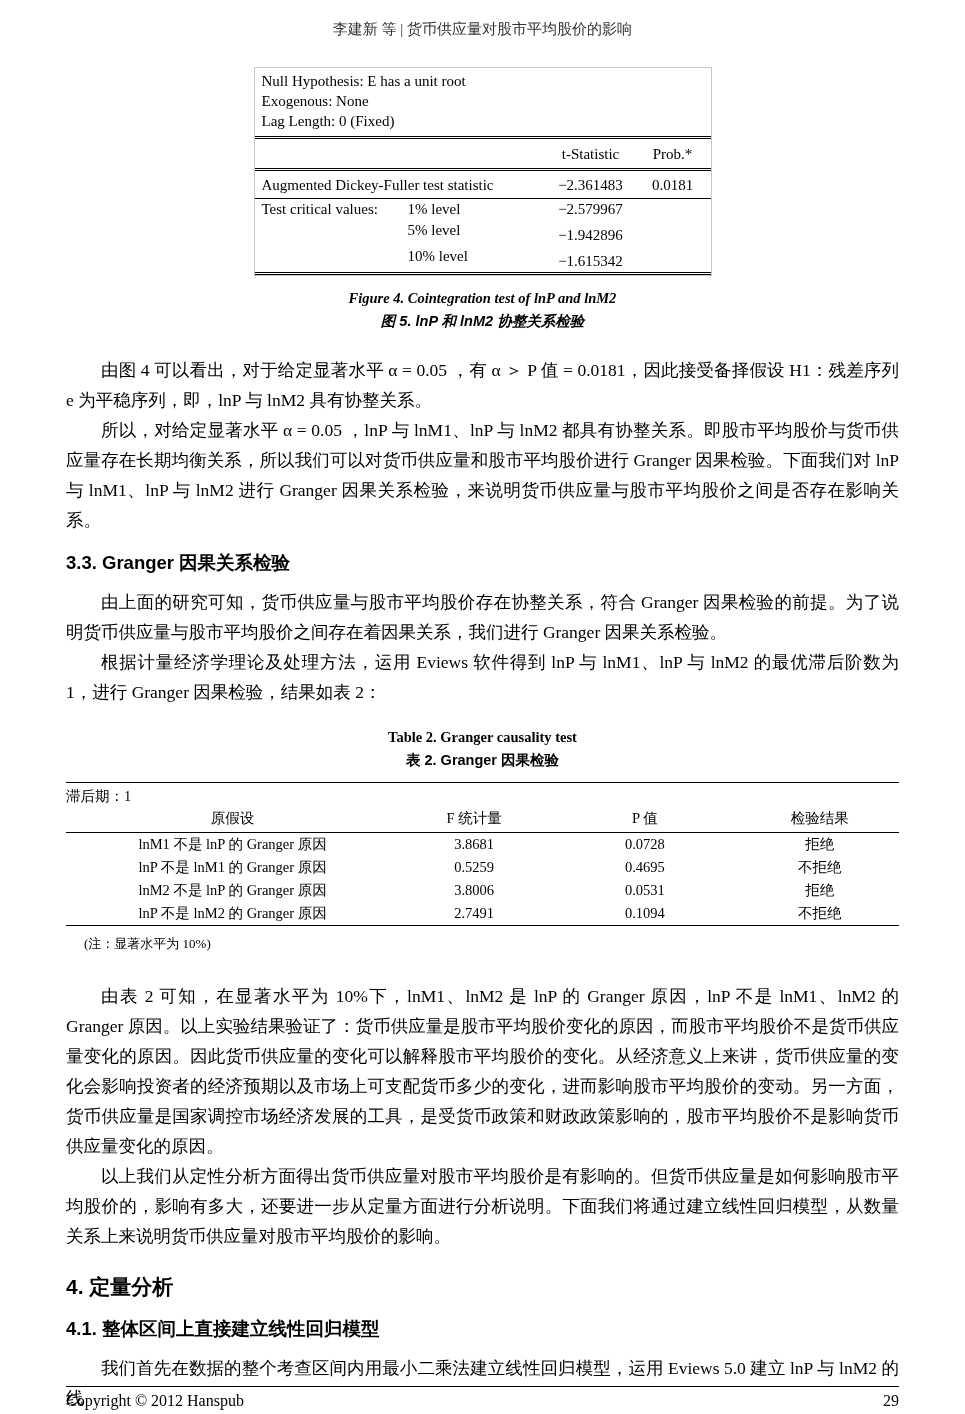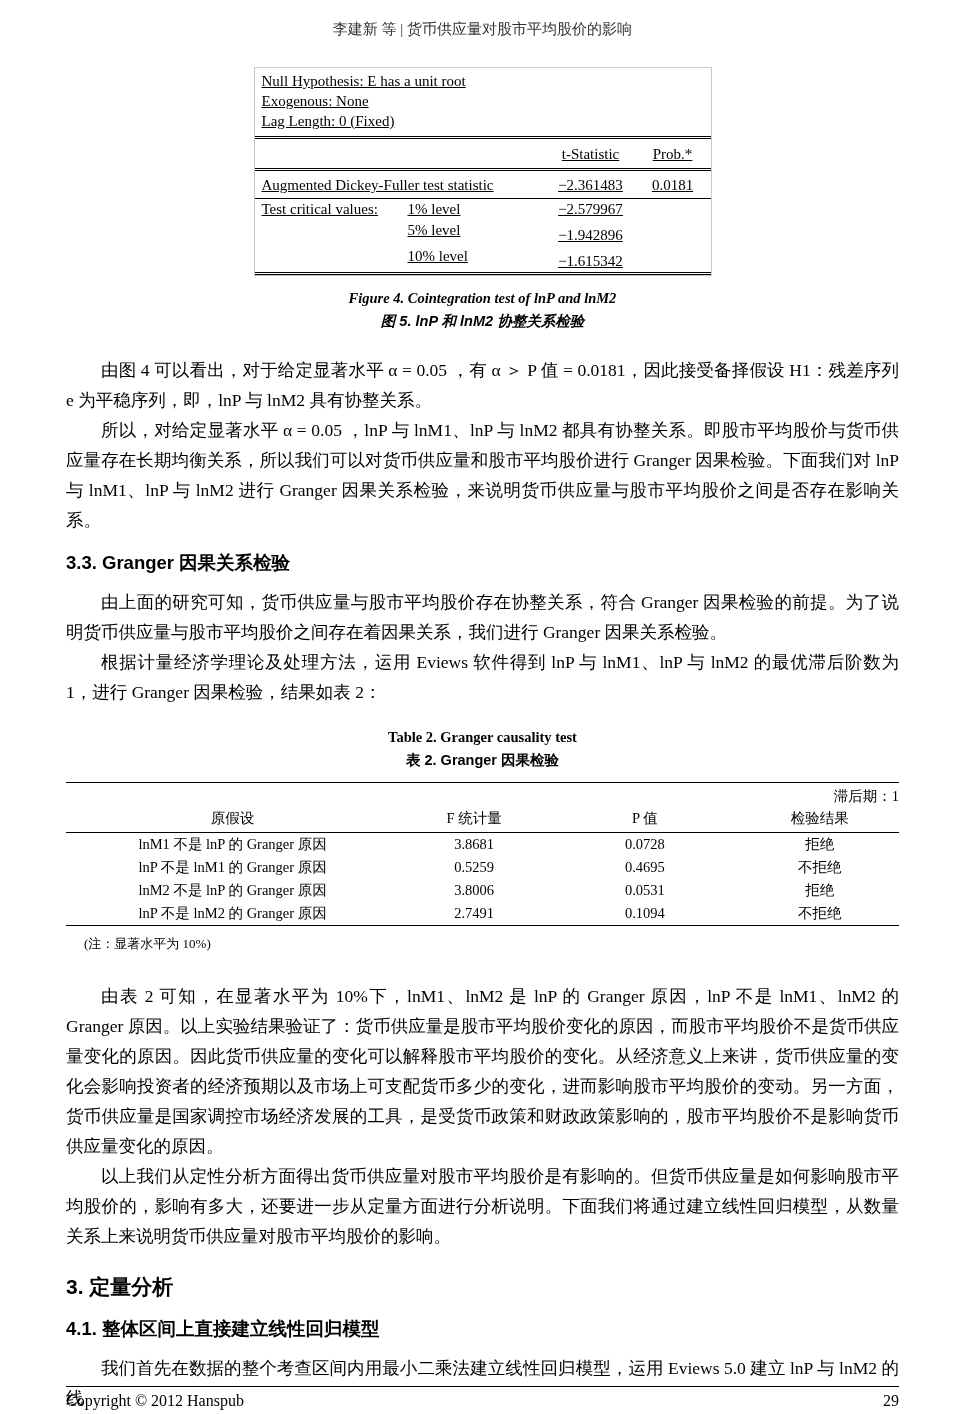--- a/index.html
+++ b/index.html
@@ -21,21 +21,20 @@
     color:#333;
   }
   .content { padding:0 66px; }
 
   
   .fig4-wrap { width:458px; margin:28px auto 0; }
   .ev-box {
     border:1px solid #c9c9c9;
     font-size:15px;
     line-height:20px;
-    text-decoration:underline;
   }
   .ev-head { padding:3px 7px 5px; }
   .rule-d { height:3px; border-top:1px solid #000; border-bottom:1px solid #000; }
   .rule-s { border-top:1px solid #000; }
   .ev-row { display:flex; align-items:baseline; padding:2px 7px; }
   .ev-colhead { padding:5px 7px 4px; }
   .ev-adf { padding:4px 7px 3px; }
   .ev-crit { padding:0 7px 1px; }
   .c-label { flex:1; display:flex; }
   .c-sub1 { width:146px; }
@@ -70,21 +69,21 @@
   
   .t2-block { margin-top:20px; }
   .t2-caption { text-align:center; }
   .t2 {
     margin-top:12px;
     border-top:1.5px solid #000;
     border-bottom:1.5px solid #000;
     font-size:14.5px;
     line-height:19px;
   }
-  .t2-lag { text-align:right; padding:4px 0 1px; }
+  .t2-lag { text-align:left; padding:4px 0 1px; }
   .t2-grid { display:grid; grid-template-columns:40% 18% 23% 19%; }
   .t2-grid > div { text-align:center; padding:2px 4px; }
   .t2-headrow { border-bottom:1px solid #000; padding-bottom:2px; }
   .t2-note {
     margin-top:9px;
     padding-left:18px;
     font-size:13px; line-height:18px;font-family:Liberation Serif, serif;
   }
   .after-table { margin-top:28px; }
 
@@ -203,21 +202,21 @@
           <div>0.1094</div>
           <div>不拒绝</div>
         </div>
       </div>
       <div class="t2-note">(注：显著水平为 10%)</div>
     </div>
 
     <p class="para after-table">由表 2 可知，在显著水平为 10%下，lnM1、lnM2 是 lnP 的 Granger 原因，lnP 不是 lnM1、lnM2 的 Granger 原因。以上实验结果验证了：货币供应量是股市平均股价变化的原因，而股市平均股价不是货币供应量变化的原因。因此货币供应量的变化可以解释股市平均股价的变化。从经济意义上来讲，货币供应量的变化会影响投资者的经济预期以及市场上可支配货币多少的变化，进而影响股市平均股价的变动。另一方面，货币供应量是国家调控市场经济发展的工具，是受货币政策和财政政策影响的，股市平均股价不是影响货币供应量变化的原因。</p>
     <p class="para">以上我们从定性分析方面得出货币供应量对股市平均股价是有影响的。但货币供应量是如何影响股市平均股价的，影响有多大，还要进一步从定量方面进行分析说明。下面我们将通过建立线性回归模型，从数量关系上来说明货币供应量对股市平均股价的影响。</p>
 
-    <h2 class="sec-h2">3. 定量分析</h2>
+    <h2 class="sec-h2">4. 定量分析</h2>
     <h3 class="sec-h3">4.1. 整体区间上直接建立线性回归模型</h3>
 
     <p class="para">我们首先在数据的整个考查区间内用最小二乘法建立线性回归模型，运用 Eviews 5.0 建立 lnP 与 lnM2 的线</p>
 
   </div>
 
   <div class="footer">
     <span>Copyright © 2012 Hanspub</span>
     <span>29</span>
   </div>

